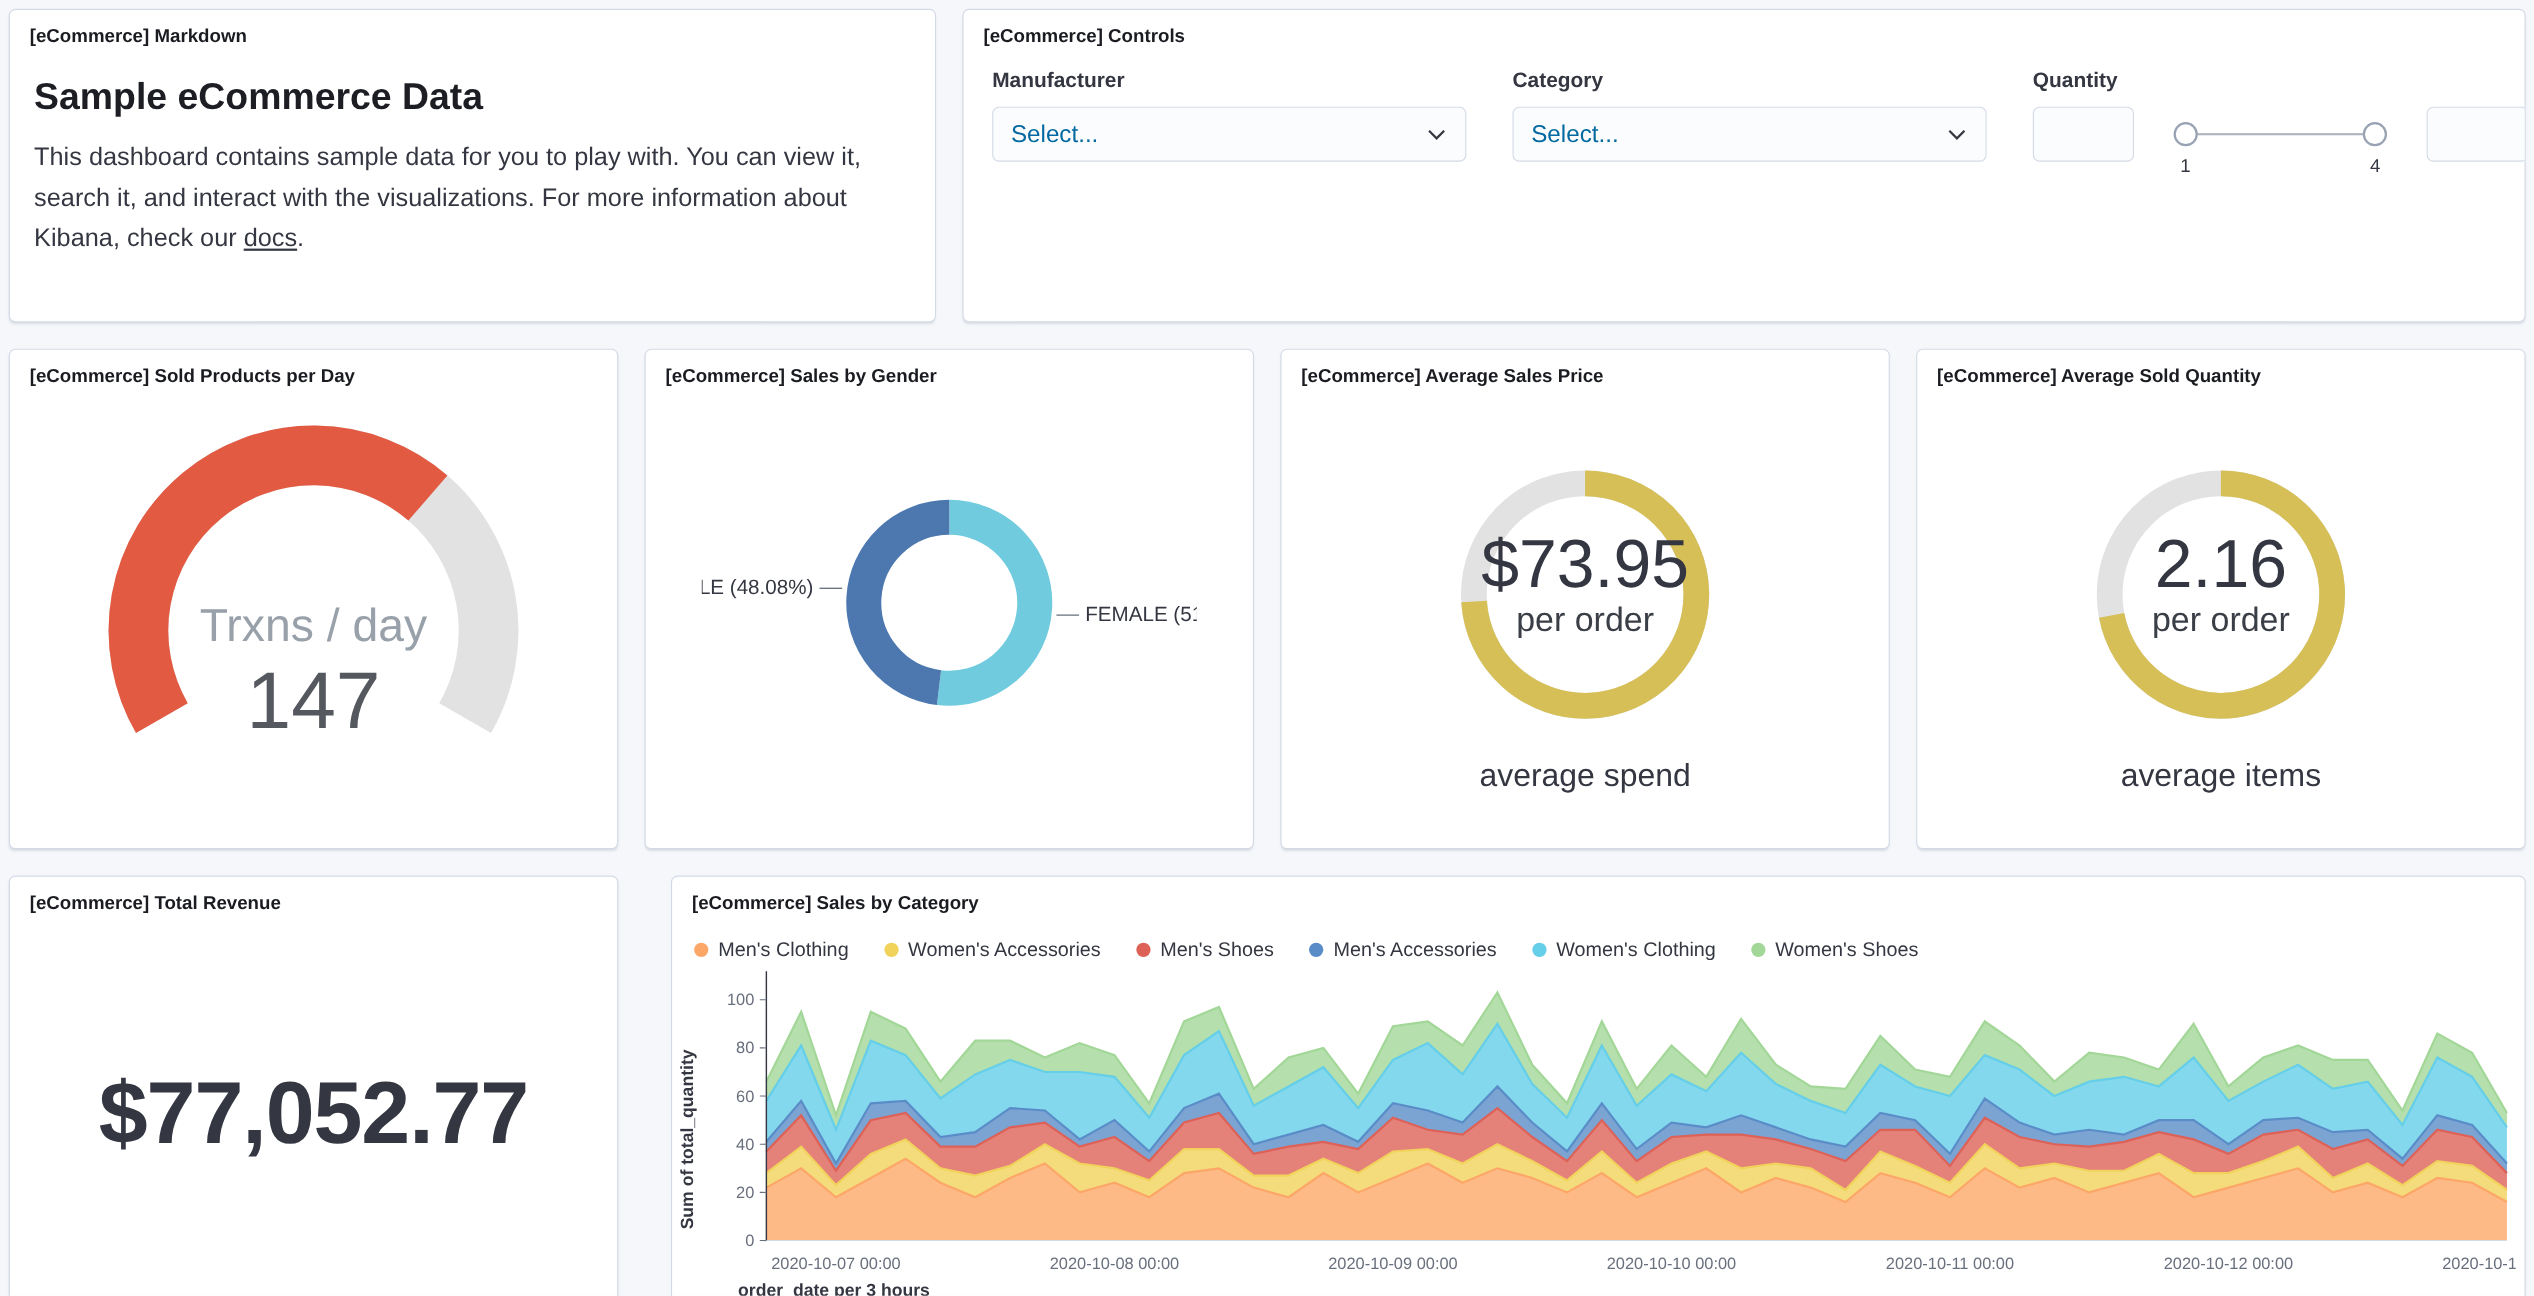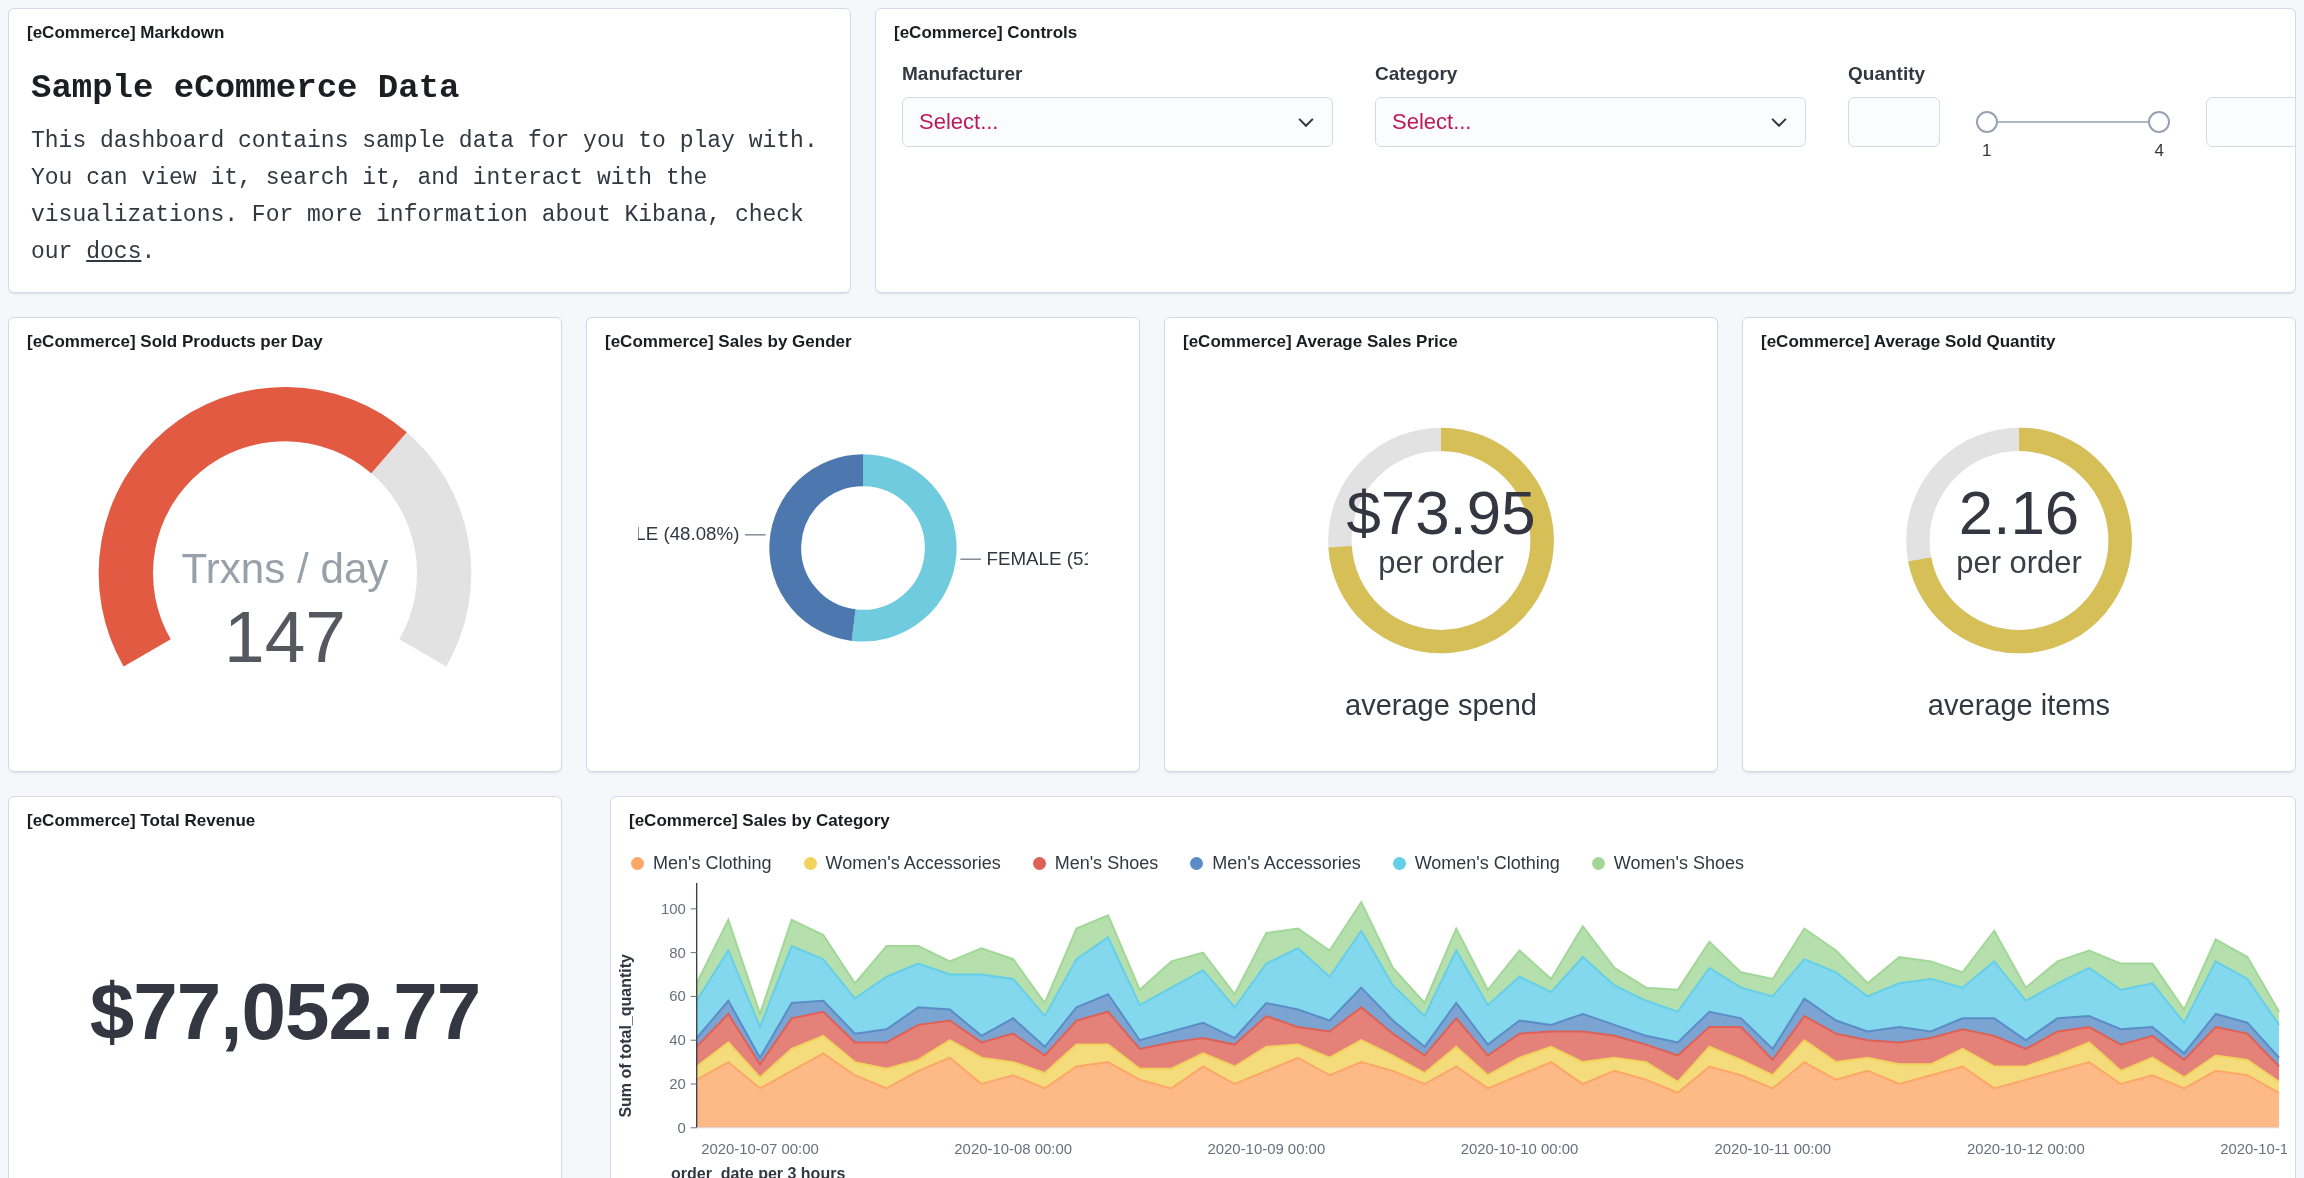--- a/index.html
+++ b/index.html
@@ -25,36 +25,36 @@
   }
   .span18 { grid-column: span 18; }
   .span30 { grid-column: span 30; }
   .span12 { grid-column: span 12; }
   .span36 { grid-column: span 36; }
   .ptitle {
     font-size:17px; font-weight:700; color:#1A1C21;
     padding:14px 18px 0 18px; line-height:1.2;
   }
   
-  .md-body { padding:10px 22px 0 22px;font-family:Liberation Mono, monospace; }
+  .md-body { padding:10px 22px 0 22px; }
   .md-heading { font-size:34px; font-weight:700; color:#1D1E24; margin-top:16px; }
   .md-para { font-size:23px; line-height:37px; color:#343741; margin-top:16px; max-width:800px; }
   .md-para a { color:#343741; text-decoration:underline; cursor:pointer; }
   
   .controls-body { padding:6px 26px 0 26px; }
   .controls-row { display:flex; margin-top:14px; }
   .control-group { margin-right:42px; }
   .control-label { font-size:19px; font-weight:700; color:#343741; margin-bottom:12px; display:block; }
   .select {
     width:431px; height:50px; background:#FBFCFD;
     border:1px solid #D3DAE6; border-radius:6px;
     display:flex; align-items:center; justify-content:space-between;
     padding:0 16px; cursor:pointer;
   }
-  .select .placeholder { font-size:22px; color:#be185d; }
+  .select .placeholder { font-size:22px; color:#0369a1; }
   .chev { width:20px; height:20px; }
   .qty-group { margin-right:0; }
   .qty-row { display:flex; align-items:flex-start; }
   .qty-input {
     width:92px; height:50px; border:1px solid #D3DAE6; border-radius:6px;
     background:#FBFCFD;
   }
   .slider { position:relative; width:190px; height:64px; margin:0 38px; }
   .slider-track { position:absolute; left:4px; right:4px; top:24px; height:2px; background:#AEB6C2; }
   .slider-handle {

